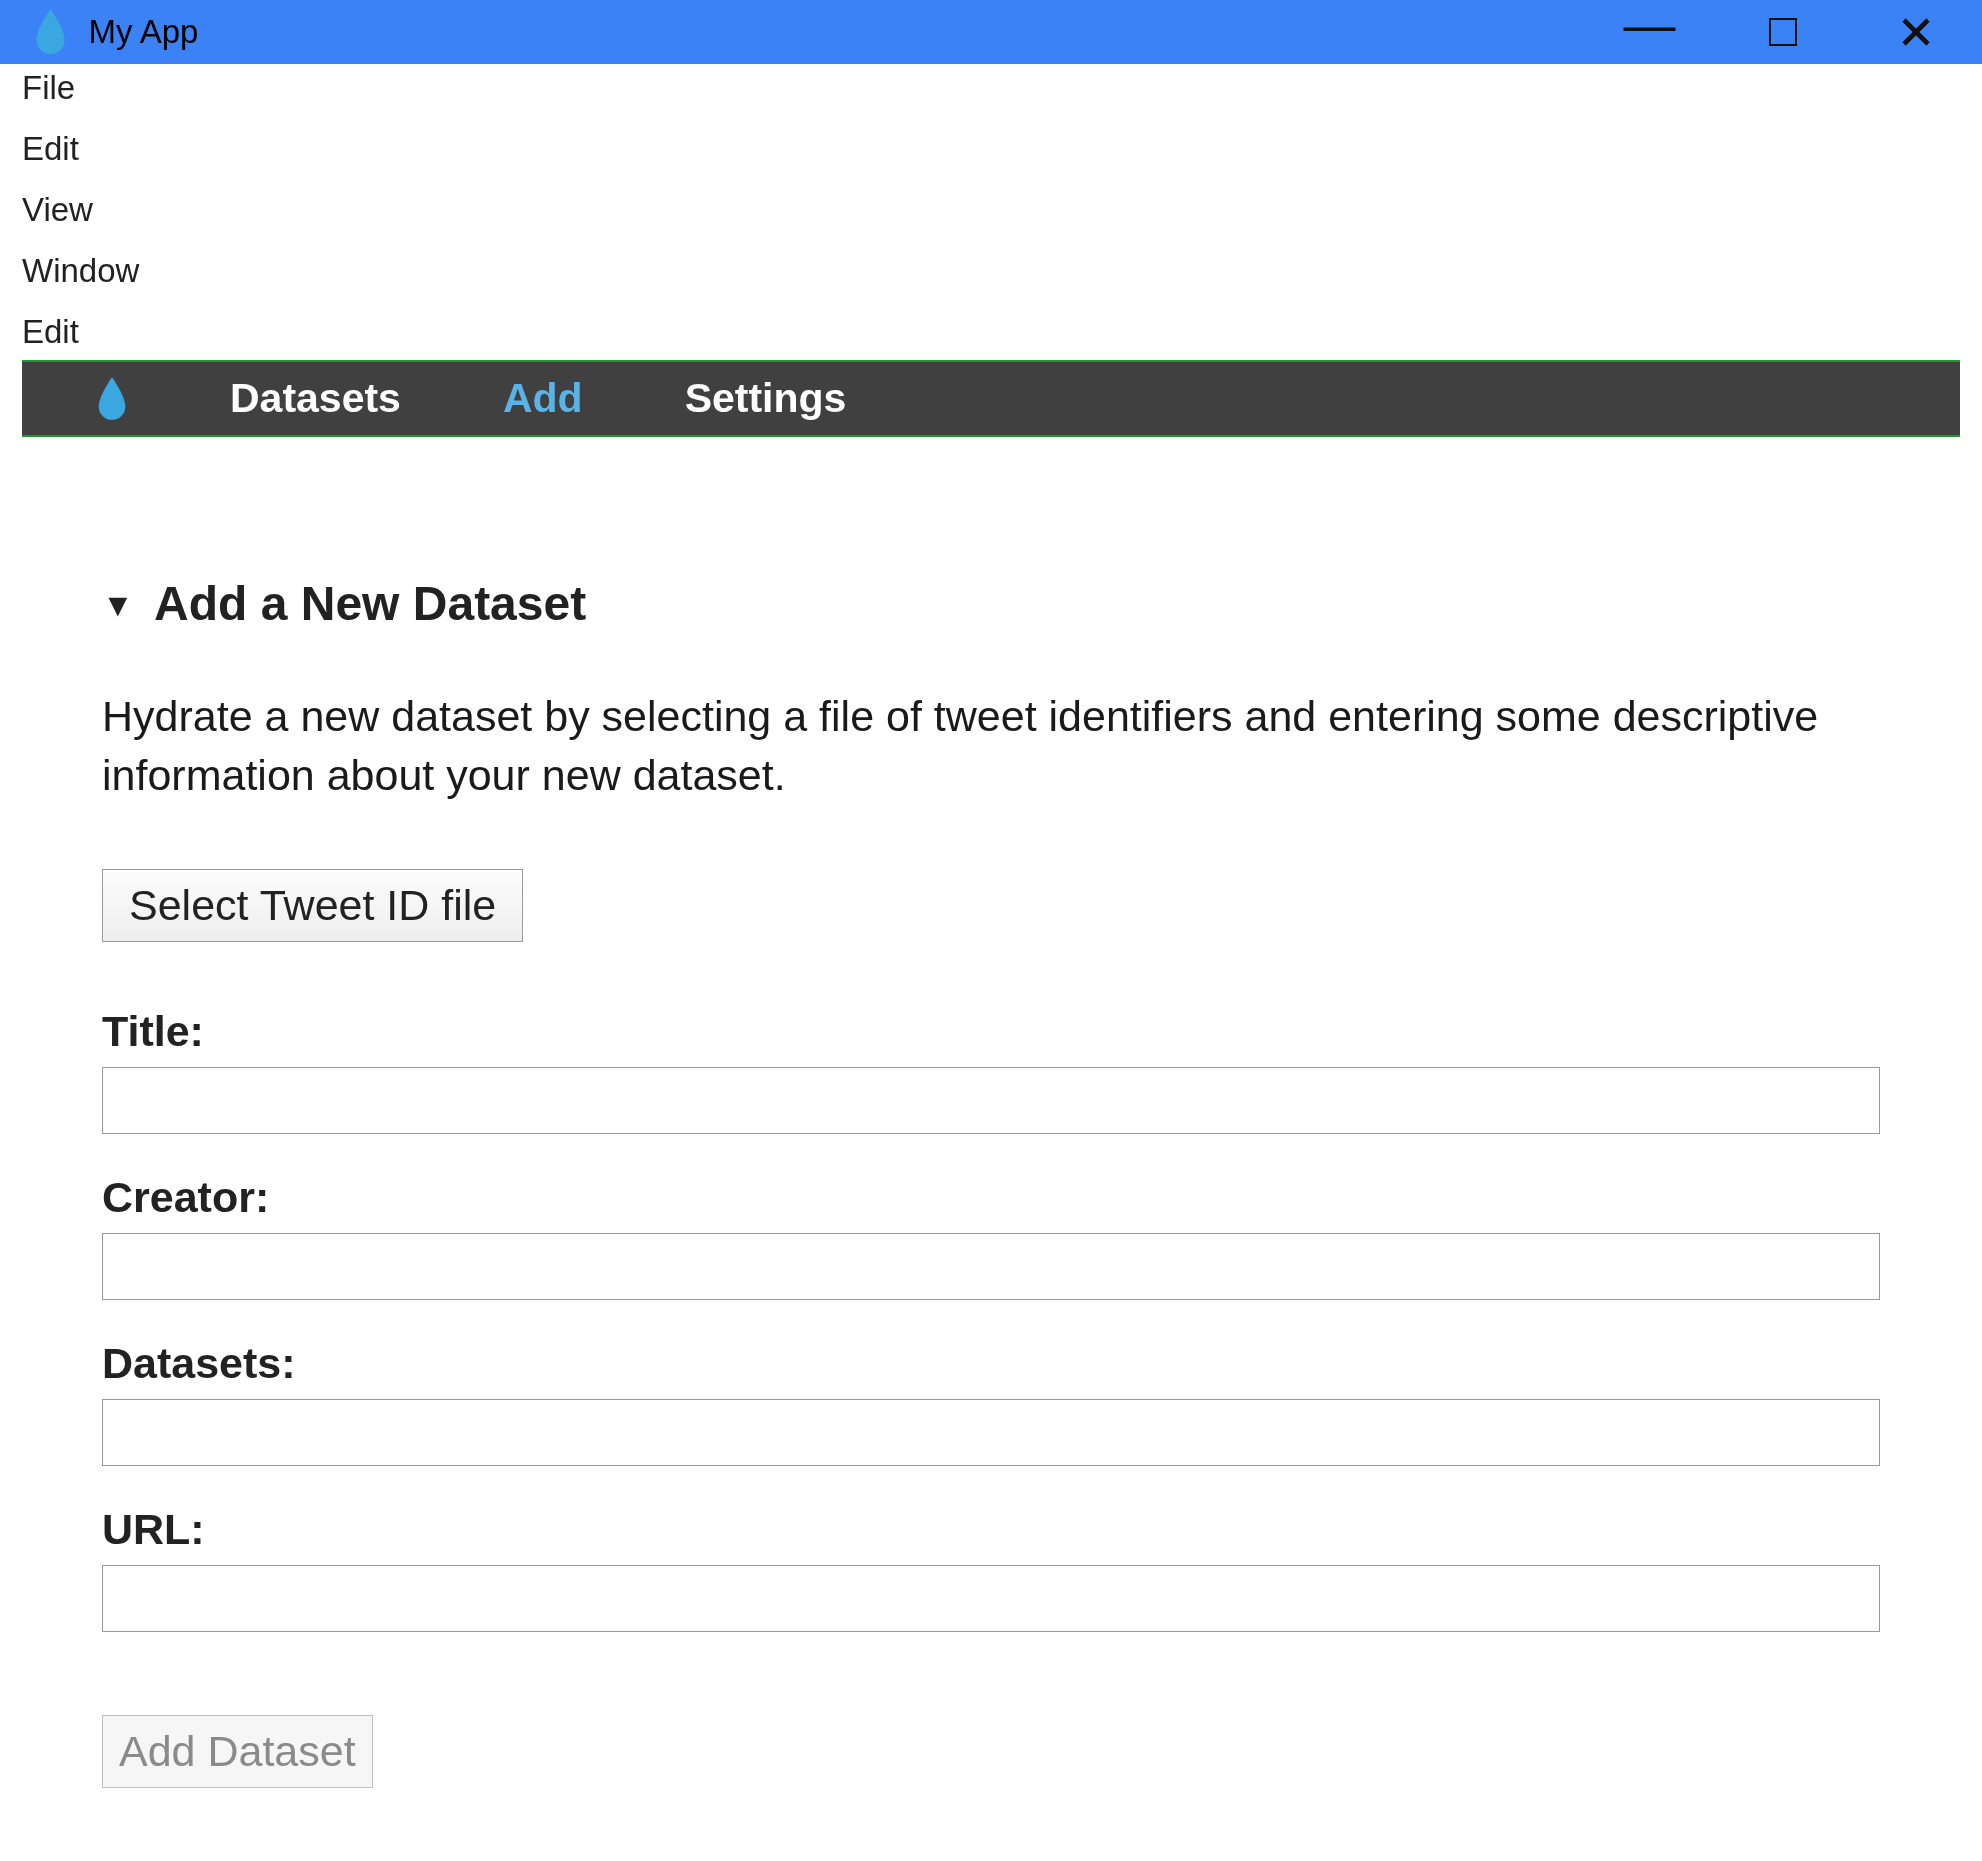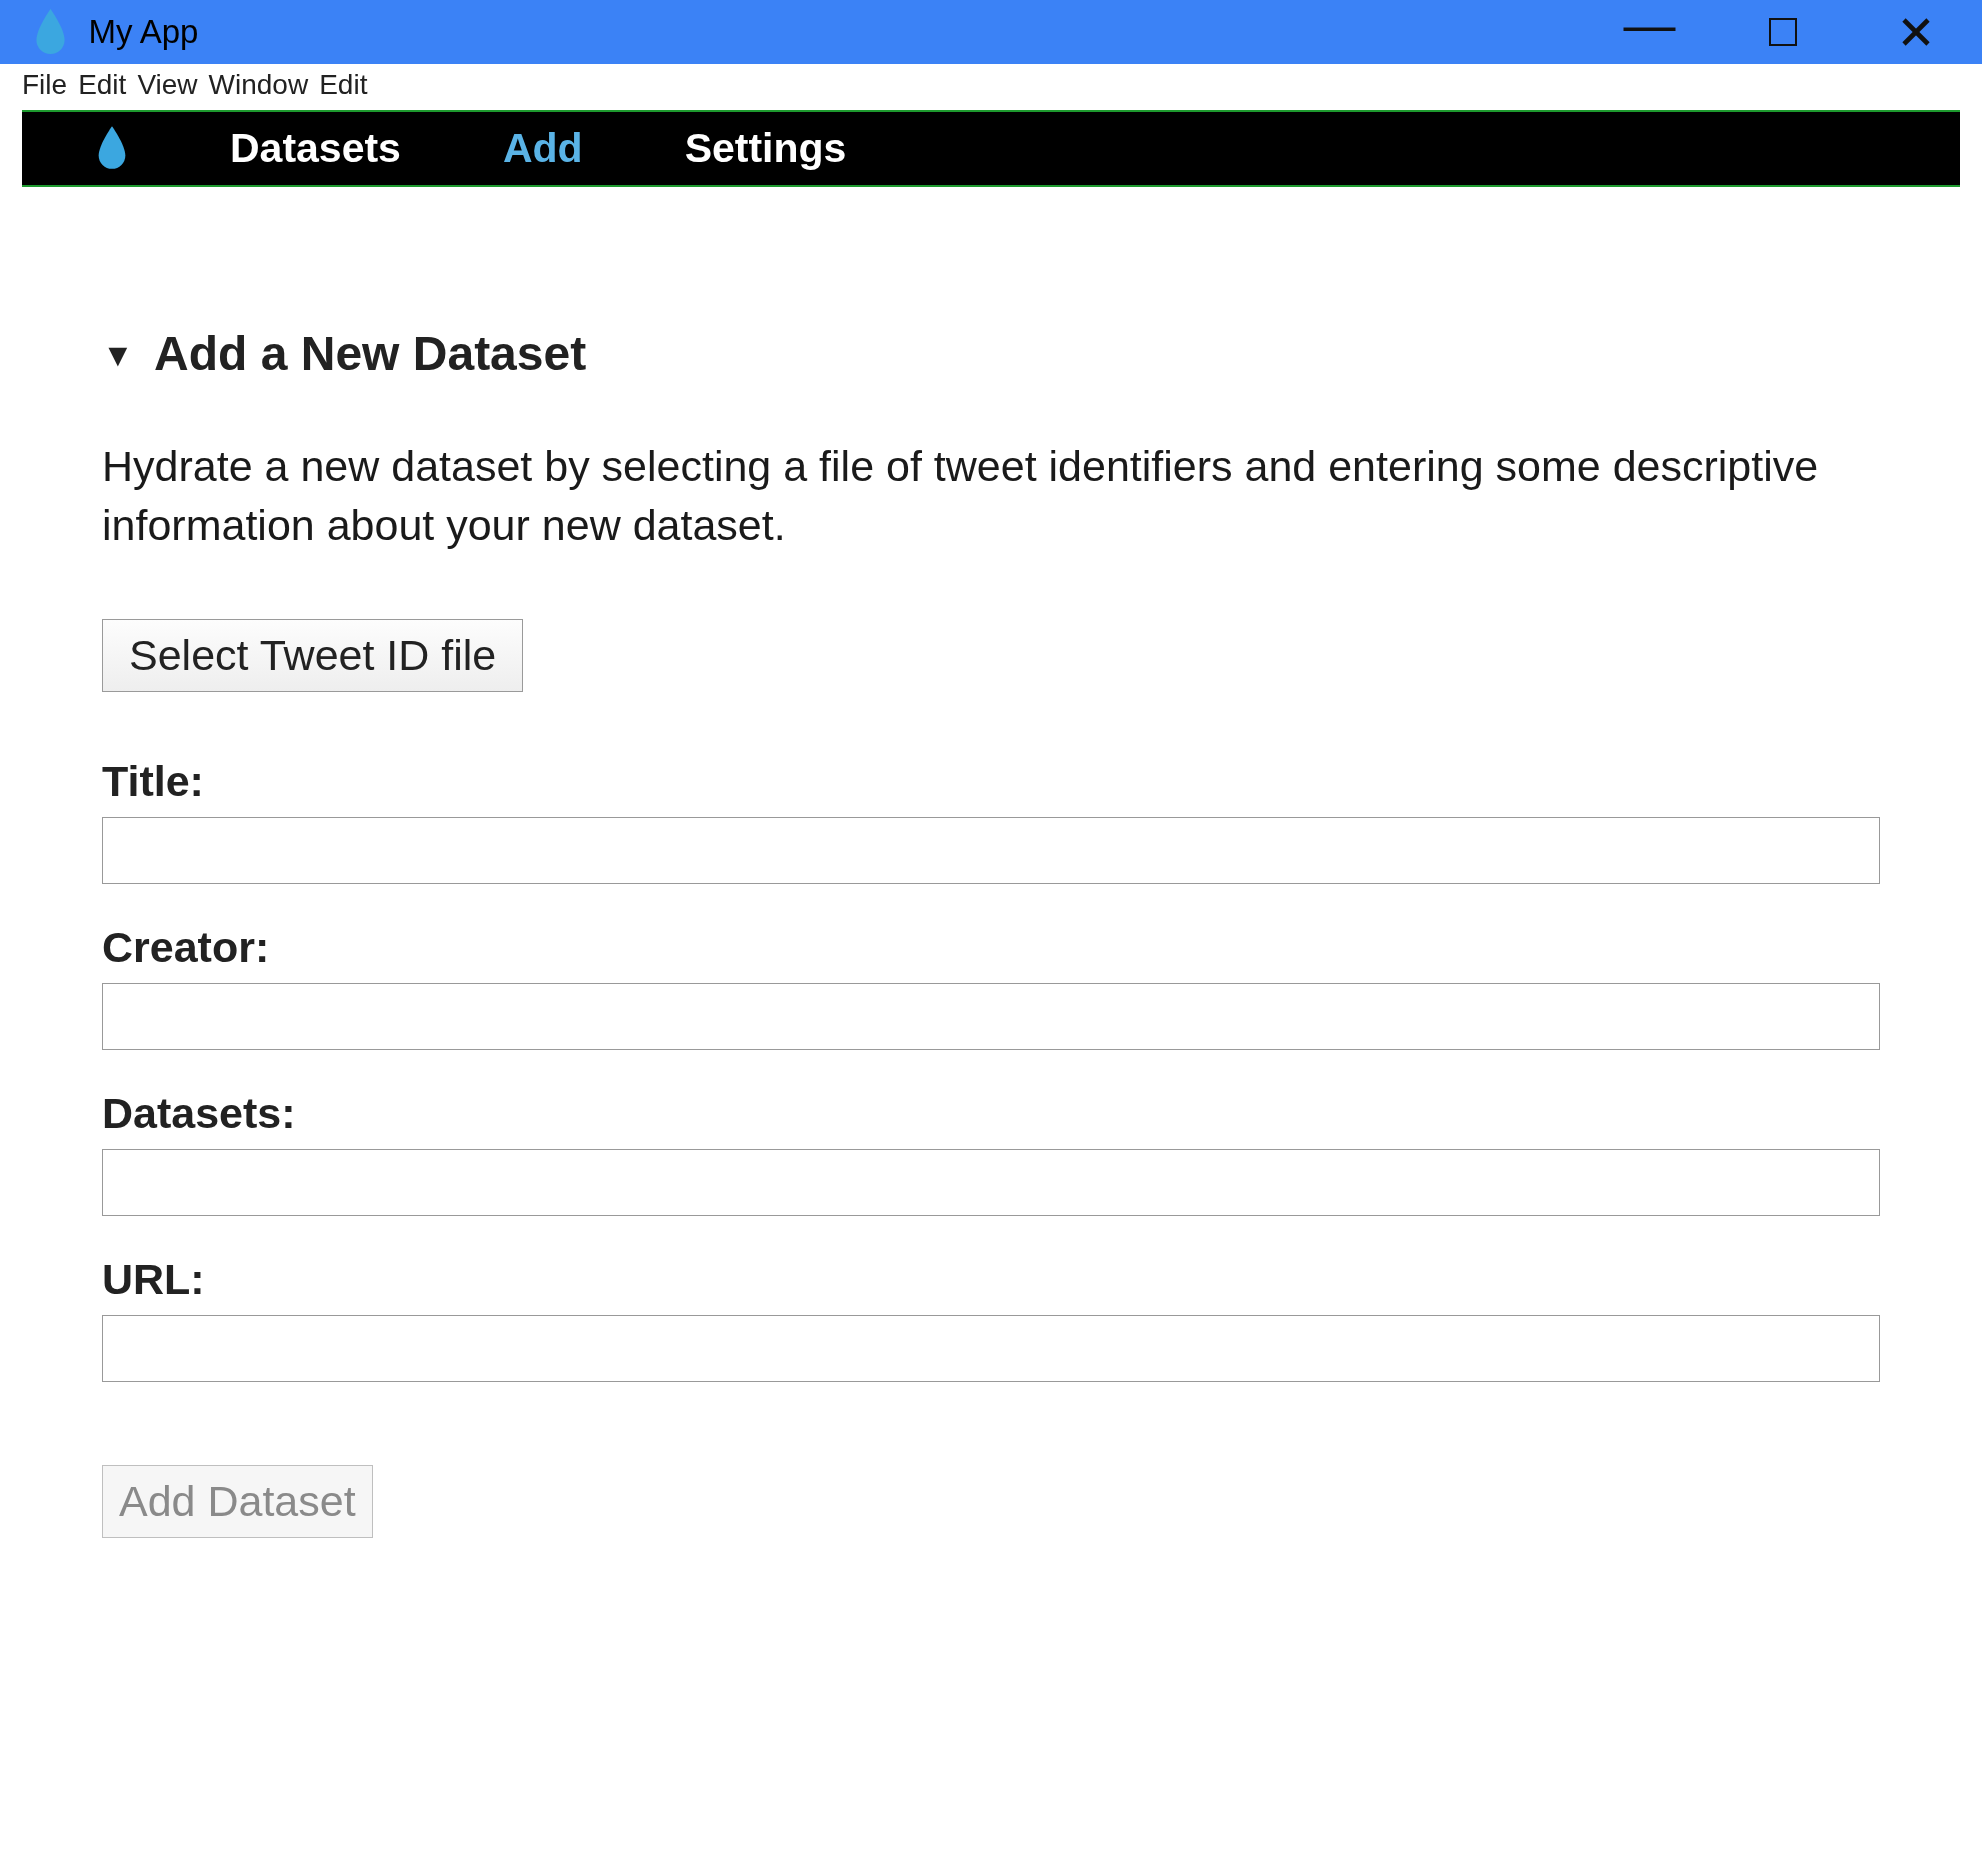--- a/index.html
+++ b/index.html
@@ -62,34 +62,36 @@
     }
     .win-close svg {
       width: 32px;
       height: 32px;
       stroke: #111;
       stroke-width: 3.5;
     }
     
     .menubar {
       display: flex;
-      gap: 11px;
+      gap: 23px;
       padding: 5.6px 22px 9.3px 22px;
-      font-size: 28px;
+      font-size: 33px;
       color: #222;
+      flex-direction: column;
     }
     .menubar-item {
       cursor: default;
     }
     
     .app-nav {
-      background: #000000;
+      background: #404040;
       border-top: 2.8px solid #1d9a2e;
       border-bottom: 2.8px solid #1d9a2e;
       display: flex;
+      align-items: center;
       padding: 13px 0px 13px 74px;
       gap: 102px;
       margin: 0 22px 0 22px;
     }
     .nav-logo svg {
       width: 32px;
       height: 45px;
       display: block;
     }
     .nav-item {

